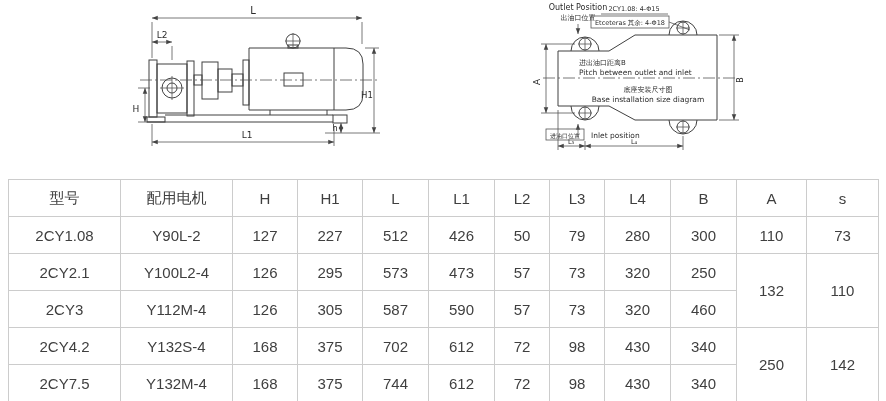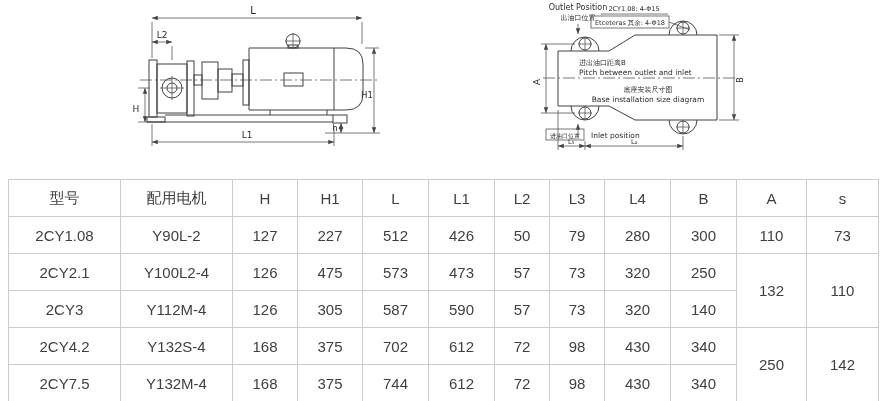--- a/index.html
+++ b/index.html
@@ -277,41 +277,41 @@
           <td>79</td>
           <td>280</td>
           <td>300</td>
           <td>110</td>
           <td>73</td>
         </tr>
         <tr>
           <td>2CY2.1</td>
           <td>Y100L2-4</td>
           <td>126</td>
-          <td>475</td>
+          <td>295</td>
           <td>573</td>
           <td>473</td>
           <td>57</td>
           <td>73</td>
           <td>320</td>
           <td>250</td>
           <td rowspan="2">132</td>
           <td rowspan="2">110</td>
         </tr>
         <tr>
           <td>2CY3</td>
           <td>Y112M-4</td>
           <td>126</td>
           <td>305</td>
           <td>587</td>
           <td>590</td>
           <td>57</td>
           <td>73</td>
           <td>320</td>
-          <td>140</td>
+          <td>460</td>
         </tr>
         <tr>
           <td>2CY4.2</td>
           <td>Y132S-4</td>
           <td>168</td>
           <td>375</td>
           <td>702</td>
           <td>612</td>
           <td>72</td>
           <td>98</td>

